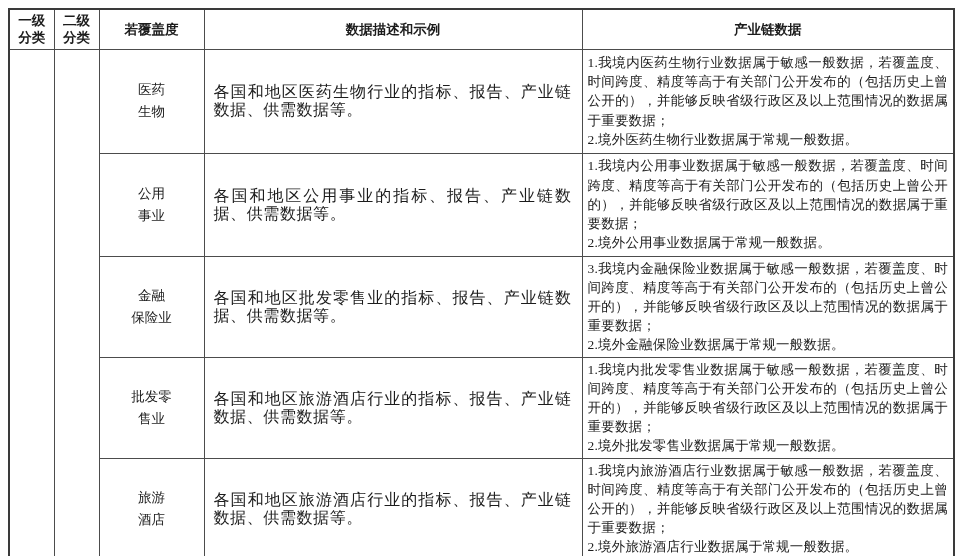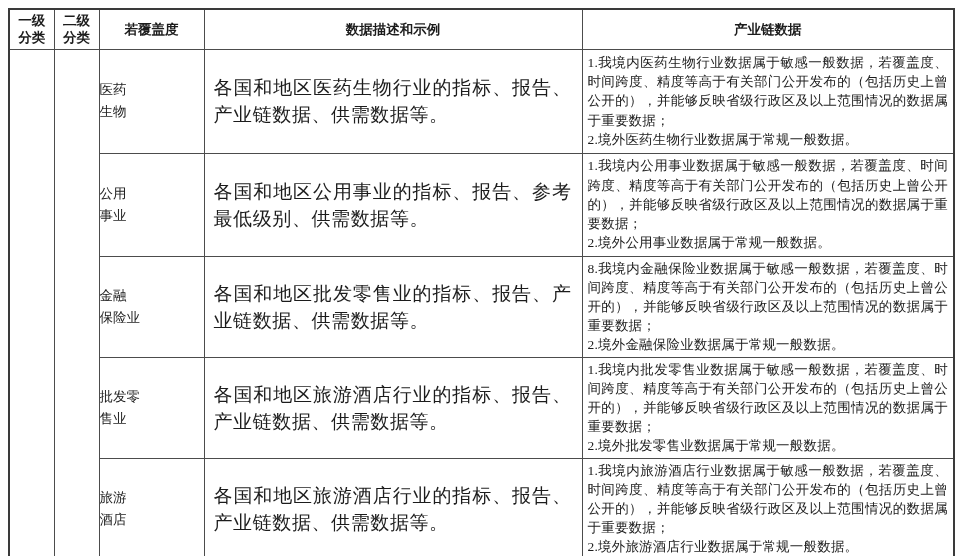--- a/index.html
+++ b/index.html
@@ -27,26 +27,26 @@
   
   tr.hdr{height:40px;}
   th{
     font-size:13.5px;font-weight:bold;text-align:center;vertical-align:middle;
     white-space:pre-line;line-height:17px;padding:0;
   }
   
   tr.r0{height:104px;} tr.r1{height:103px;} tr.r2{height:97px;}
   tr.r3{height:96px;} tr.r4{height:100px;}
   td.cat{
-    text-align:left;vertical-align:middle;white-space:pre-line;
+    text-align:center;vertical-align:middle;white-space:pre-line;
     font-size:13.5px;line-height:22px;padding:0;
   }
   td.desc{
     text-align:left;vertical-align:middle;
-    font-size:19px;line-height:27px;letter-spacing:0.6px;
+    font-size:16px;line-height:18px;letter-spacing:0.6px;
     padding:2px 10px 2px 9px;
     text-align:justify;
   }
   td.lvl{
     vertical-align:middle;white-space:pre-line;
     font-size:13.5px;line-height:19.2px;letter-spacing:0.2px;
     padding:2px 5px 2px 5px;
     text-align:justify;
   }
   td.empty{padding:0;}
@@ -80,29 +80,29 @@
         <td class="empty" rowspan="5"></td>
         <td class="cat">医药
 生物</td>
         <td class="desc">各国和地区医药生物行业的指标、报告、产业链数据、供需数据等。</td>
         <td class="lvl">1.我境内医药生物行业数据属于敏感一般数据，若覆盖度、时间跨度、精度等高于有关部门公开发布的（包括历史上曾公开的），并能够反映省级行政区及以上范围情况的数据属于重要数据；
 2.境外医药生物行业数据属于常规一般数据。</td>
       </tr>
       <tr class="r1">
         <td class="cat">公用
 事业</td>
-        <td class="desc">各国和地区公用事业的指标、报告、参考最低级别、供需数据等。</td>
+        <td class="desc">各国和地区公用事业的指标、报告、产业链数据、供需数据等。</td>
         <td class="lvl">1.我境内公用事业数据属于敏感一般数据，若覆盖度、时间跨度、精度等高于有关部门公开发布的（包括历史上曾公开的），并能够反映省级行政区及以上范围情况的数据属于重要数据；
 2.境外公用事业数据属于常规一般数据。</td>
       </tr>
       <tr class="r2">
         <td class="cat">金融
 保险业</td>
         <td class="desc">各国和地区批发零售业的指标、报告、产业链数据、供需数据等。</td>
-        <td class="lvl">8.我境内金融保险业数据属于敏感一般数据，若覆盖度、时间跨度、精度等高于有关部门公开发布的（包括历史上曾公开的），并能够反映省级行政区及以上范围情况的数据属于重要数据；
+        <td class="lvl">3.我境内金融保险业数据属于敏感一般数据，若覆盖度、时间跨度、精度等高于有关部门公开发布的（包括历史上曾公开的），并能够反映省级行政区及以上范围情况的数据属于重要数据；
 2.境外金融保险业数据属于常规一般数据。</td>
       </tr>
       <tr class="r3">
         <td class="cat">批发零
 售业</td>
         <td class="desc">各国和地区旅游酒店行业的指标、报告、产业链数据、供需数据等。</td>
         <td class="lvl">1.我境内批发零售业数据属于敏感一般数据，若覆盖度、时间跨度、精度等高于有关部门公开发布的（包括历史上曾公开的），并能够反映省级行政区及以上范围情况的数据属于重要数据；
 2.境外批发零售业数据属于常规一般数据。</td>
       </tr>
       <tr class="r4">

